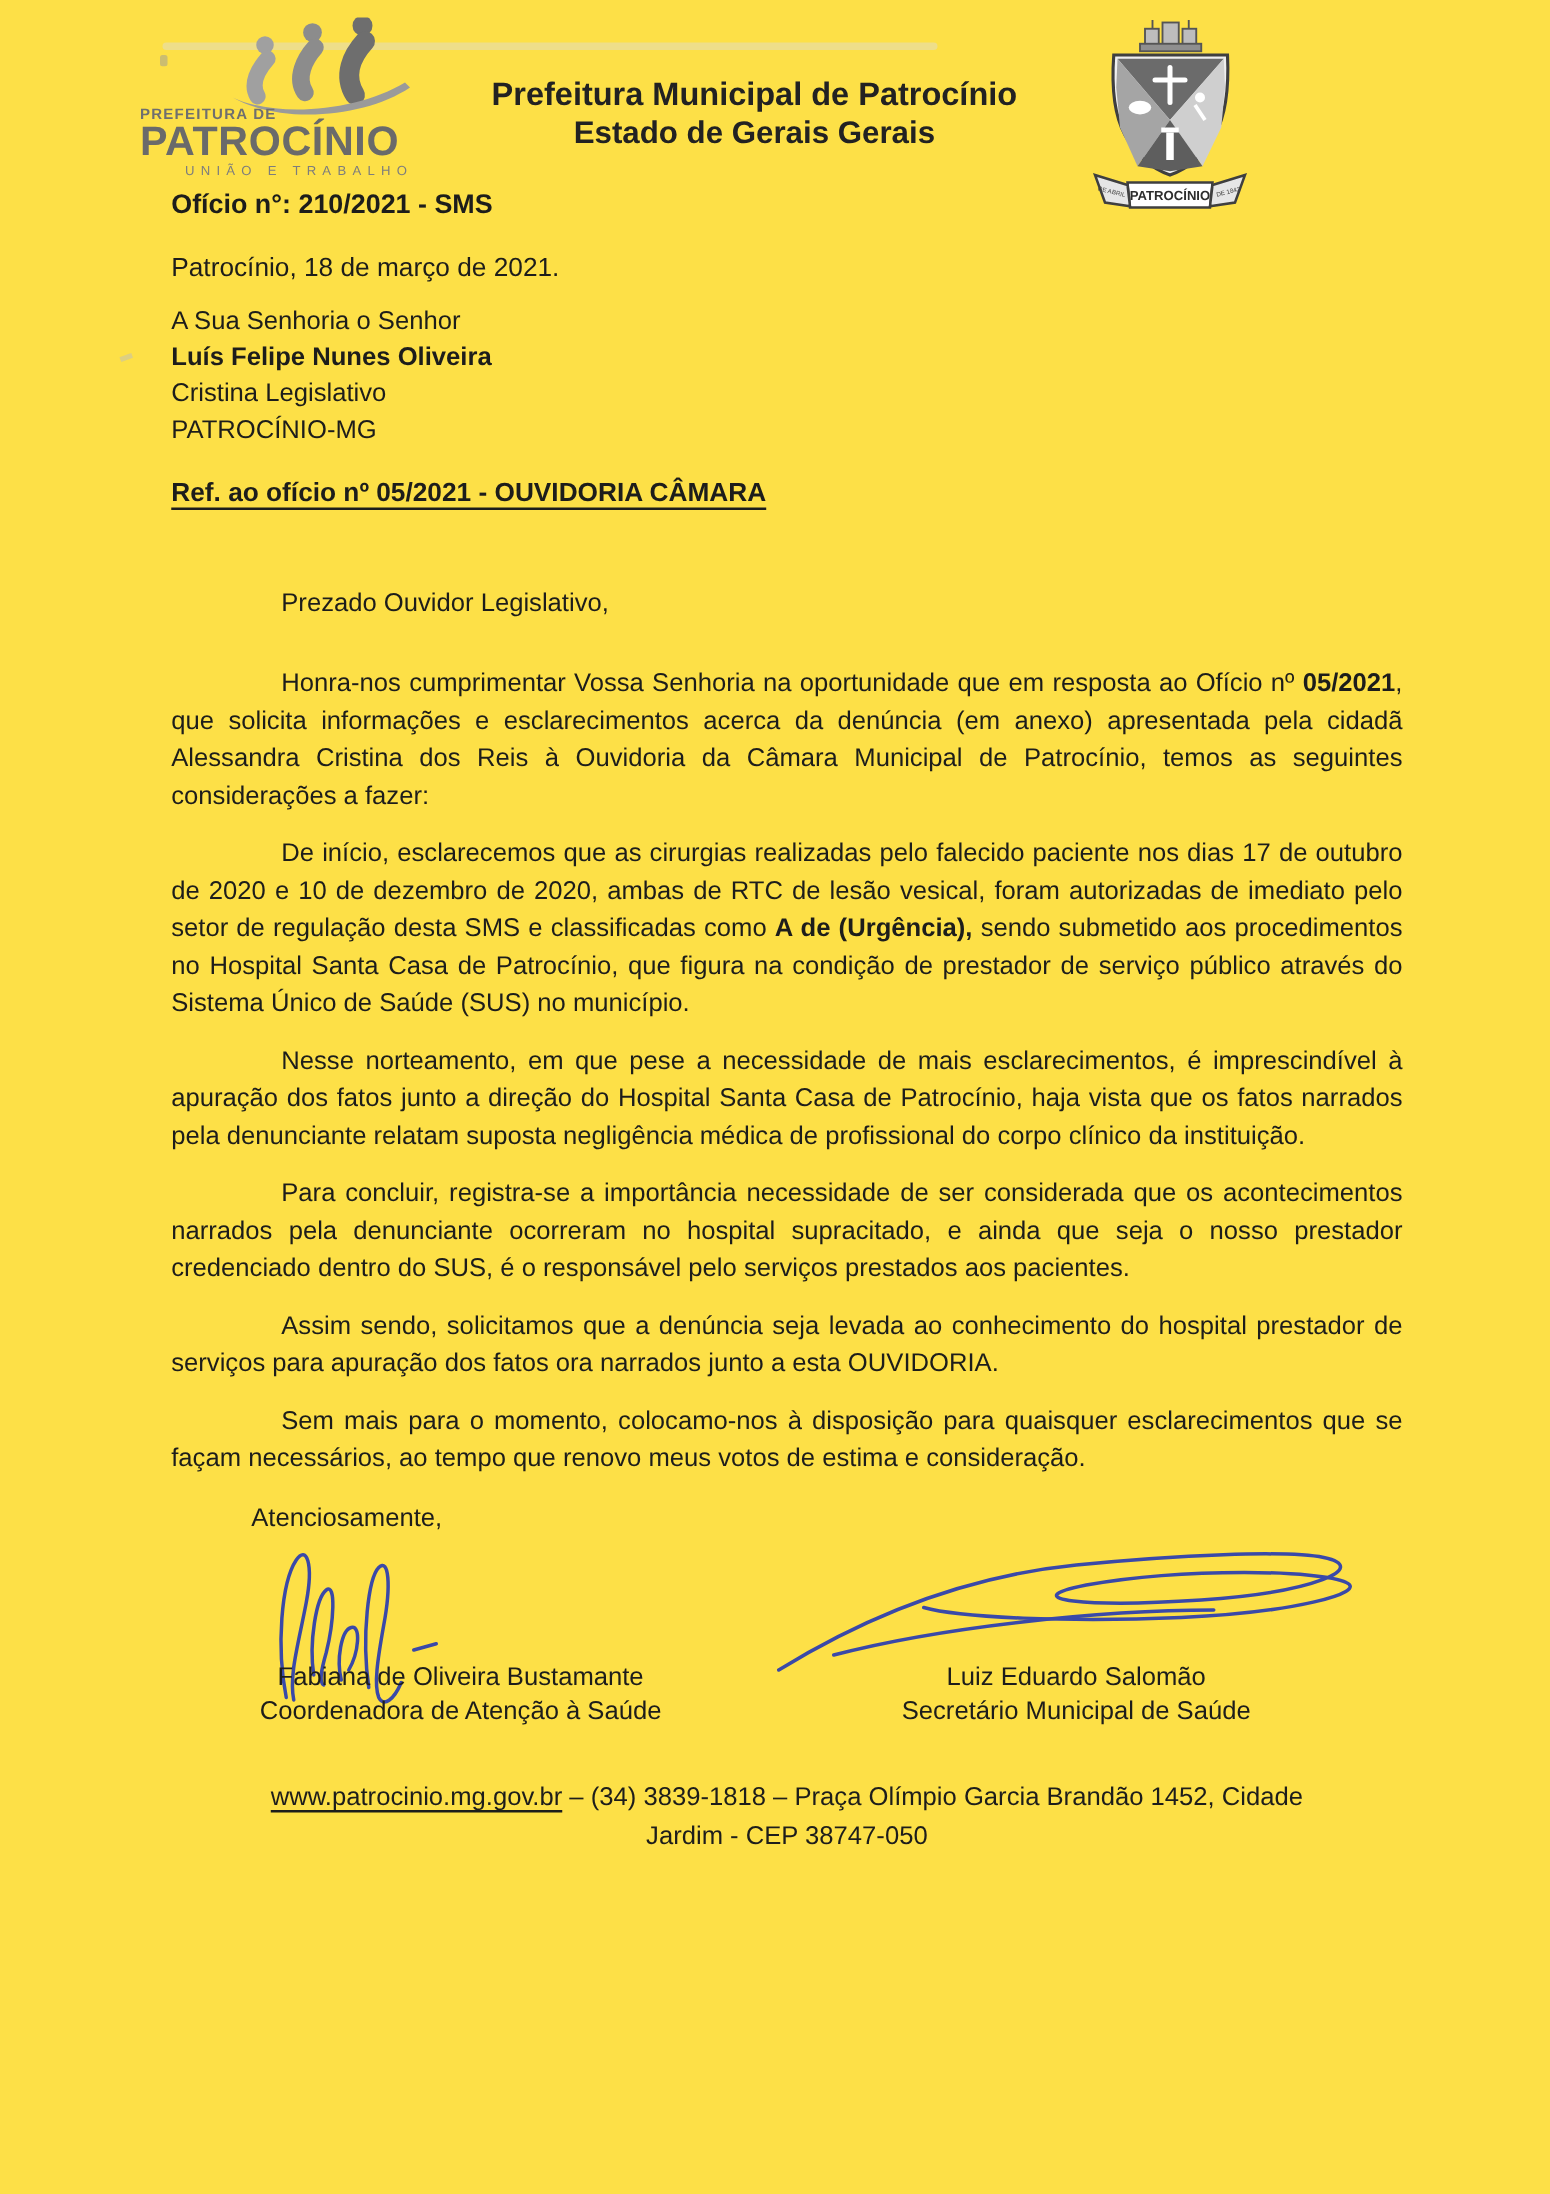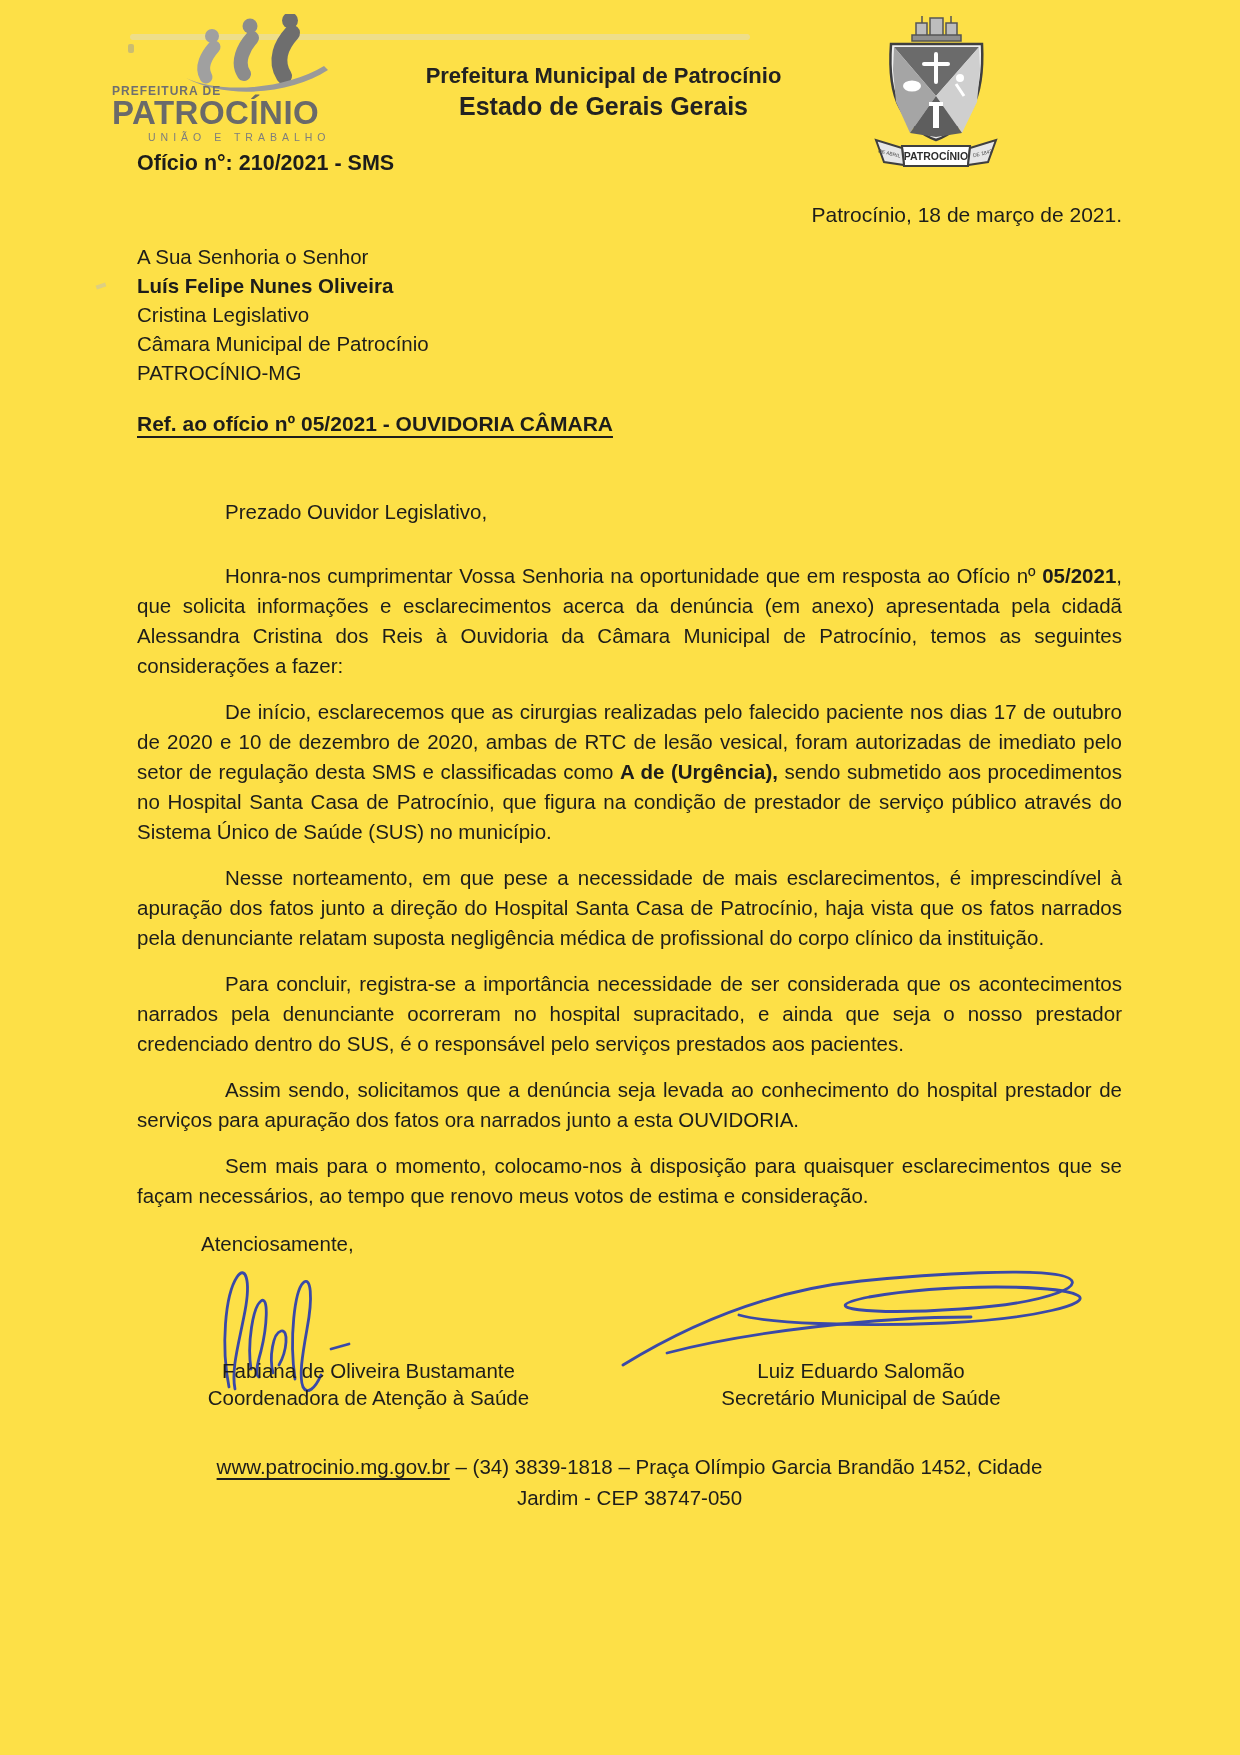--- a/index.html
+++ b/index.html
@@ -14,28 +14,28 @@
   .scan-tick{position:absolute;top:284px;left:96px;width:10px;height:4px;background:#bdbdbd;opacity:.5;transform:rotate(-20deg);}
 
   
   .header{display:flex;align-items:flex-start;padding:14px 228px 0 112px;height:138px;box-sizing:border-box;}
   .logo-block{width:235px;position:relative;flex:none;}
   .logo-figs{display:block;margin-left:62px;}
   .logo-pre{font-size:12px;letter-spacing:1px;color:#6f6f6f;font-weight:bold;margin-top:-8px;}
   .logo-name{font-size:33px;font-weight:bold;color:#6a6a6a;letter-spacing:.5px;line-height:30px;}
   .logo-slogan{font-size:10.5px;letter-spacing:5px;color:#7d7d7d;margin-top:3px;padding-left:36px;}
   .header-title{flex:1;text-align:center;padding-top:46px;}
-  .header-title .t1{font-size:22px;font-weight:bold;line-height:31px;color:#222;}
+  .header-title .t1{font-size:26px;font-weight:bold;line-height:31px;color:#222;}
   .header-title .t2{font-size:25px;font-weight:bold;line-height:31px;color:#222;}
   .crest-block{width:152px;flex:none;}
 
   
   .content{padding:0 118px 0 137px;font-size:20.5px;line-height:30px;}
   .oficio{margin-top:10px;font-weight:bold;font-size:21.5px;}
-  .date-line{margin-top:22px;text-align:right;font-size:21px;}
+  .date-line{margin-top:22px;font-size:21px;}
   .recipient{margin-top:12px;line-height:29px;}
   .recipient .bold{font-weight:bold;}
   .reference{margin-top:22px;font-weight:bold;font-size:21px;
     text-decoration:underline;text-decoration-thickness:2px;text-underline-offset:5px;}
   .salutation{margin:58px 0 0 0;text-indent:88px;}
   .body-par{margin:16px 0 0 0;text-indent:88px;text-align:justify;}
   .body-par.first{margin-top:34px;}
   .closing{margin:18px 0 0 0;text-indent:64px;}
 
   
@@ -127,21 +127,20 @@
   <div class="content">
 
     <div class="oficio">Ofício n°: 210/2021 - SMS</div>
 
     <div class="date-line">Patrocínio, 18 de março de 2021.</div>
 
     <div class="recipient">
       <div>A Sua Senhoria o Senhor</div>
       <div class="bold">Luís Felipe Nunes Oliveira</div>
       <div>Cristina Legislativo</div>
-      <div>Câmara Municipal de Patrocínio</div>
       <div>PATROCÍNIO-MG</div>
     </div>
 
     <div class="reference">Ref. ao ofício nº 05/2021 - OUVIDORIA CÂMARA</div>
 
     <p class="salutation">Prezado Ouvidor Legislativo,</p>
 
     <p class="body-par first"><span>Honra-nos cumprimentar Vossa Senhoria na oportunidade que em resposta ao Ofício nº </span><b>05/2021</b><span>, que solicita informações e esclarecimentos acerca da denúncia (em anexo) apresentada pela cidadã Alessandra Cristina dos Reis à Ouvidoria da Câmara Municipal de Patrocínio, temos as seguintes considerações a fazer:</span></p>
     <p class="body-par"><span>De início, esclarecemos que as cirurgias realizadas pelo falecido paciente nos dias 17 de outubro de 2020 e 10 de dezembro de 2020, ambas de RTC de lesão vesical, foram autorizadas de imediato pelo setor de regulação desta SMS e classificadas como </span><b>A de (Urgência),</b><span> sendo submetido aos procedimentos no Hospital Santa Casa de Patrocínio, que figura na condição de prestador de serviço público através do Sistema Único de Saúde (SUS) no município.</span></p>
     <p class="body-par"><span>Nesse norteamento, em que pese a necessidade de mais esclarecimentos, é imprescindível à apuração dos fatos junto a direção do Hospital Santa Casa de Patrocínio, haja vista que os fatos narrados pela denunciante relatam suposta negligência médica de profissional do corpo clínico da instituição.</span></p>

